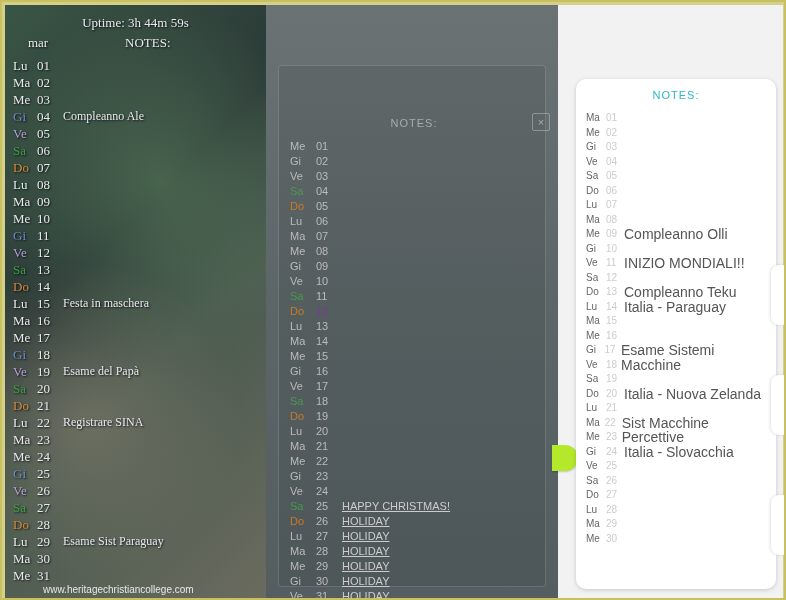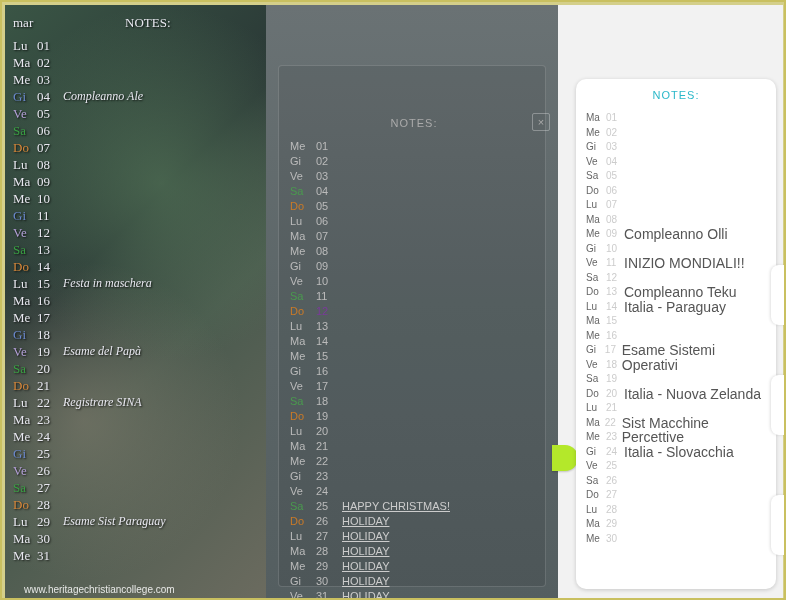--- a/index.html
+++ b/index.html
@@ -2,27 +2,27 @@
 <html><head>
 <meta charset="utf-8">
 <style>
 * { margin:0; padding:0; box-sizing:border-box; }
 body { width:786px; height:600px; background:#d4cf8a; position:relative; font-family:Arial,sans-serif; overflow:hidden; border:2px solid #c9c060; }
 .panel1 { position:absolute; left:3px; top:3px; width:261px; height:594px; background:linear-gradient(135deg,#3a5545 0%,#2a3836 40%,#4a5a4e 60%,#6b6b5f 100%); overflow:hidden; }
 .panel1::before { content:''; position:absolute; inset:0; background:radial-gradient(circle at 60% 30%, rgba(100,140,100,0.5) 0%, transparent 40%), radial-gradient(circle at 30% 70%, rgba(130,125,110,0.6) 0%, transparent 35%); }
 .panel1-content { position:relative; z-index:2; padding:10px 8px; font-family:'Comic Sans MS',cursive; color:#e8e8f0; font-size:13px; text-shadow:1px 1px 2px rgba(0,0,0,0.8); }
 .uptime { text-align:center; font-size:13px; margin-bottom:4px; }
 .hdr1 { display:flex; margin-bottom:6px; }
-.hdr1 .mon { width:50px; }
+.hdr1 .mon { width:50px;text-align:center; }
 .hdr1 .nt { margin-left:62px; }
 .row1 { display:flex; height:17px; line-height:17px; }
 .row1 .d { width:24px; }
 .row1 .n { width:26px; }
-.row1 .note { font-style:italic; font-size:12px; }
-.wm { position:absolute; bottom:4px; left:19px; font-size:10px; font-family:Arial; color:#fff; opacity:0.85; z-index:3; }
+.row1 .note { font-size:12px; }
+.wm { position:absolute; bottom:4px; left:38px; font-size:10px; font-family:Arial; color:#fff; opacity:0.85; z-index:3; }
 
 .panel2 { position:absolute; left:264px; top:3px; width:292px; height:594px; background:linear-gradient(180deg,#6a7274 0%,#5c6668 50%,#545e60 100%); }
 .panel2::after { content:''; position:absolute; left:12px; right:12px; top:60px; bottom:12px; border:1px solid rgba(255,255,255,0.15); border-radius:4px; background:rgba(0,0,0,0.08); }
 .p2-close { position:absolute; right:8px; top:108px; width:18px; height:18px; border:1px solid rgba(255,255,255,0.3); border-radius:2px; color:#aaa; font-size:11px; text-align:center; line-height:16px; z-index:3; }
 .panel2-content { position:relative; z-index:2; padding:112px 20px 10px 24px; font-family:Verdana,sans-serif; font-size:11px; color:#bbb; }
 .hdr2 { text-align:center; margin-bottom:10px; color:#aaa; font-size:11px; letter-spacing:1px; }
 .row2 { display:flex; height:15px; line-height:15px; }
 .row2 .d { width:26px; }
 .row2 .n { width:26px; }
 .row2 .note { color:#ccc;text-decoration:underline; }
@@ -41,20 +41,21 @@
 
 .c-sa1{color:#3aa043}.c-do1{color:#d8883a}.c-gi1{color:#6a88cc}.c-ve1{color:#b4a0d8}
 .c-sa2{color:#4a9a4e}.c-do2{color:#c97a28}.c-note-red{color:#e83030}.c-holiday{color:#d0d0d0}.c-12{color:#7a3a9a}
 .c-sa3{color:#5ab05e}.c-do3{color:#d88838}.c-teal{color:#2bb8c9}.c-lime{color:#6ac020}.c-pink{color:#e85a9a}.c-today-n{color:#c97a28}
 </style>
 </head>
 <body>
 
 <div class="panel1">
   <div class="panel1-content">
+    <div class="uptime">Uptime: 3h 44m 59s</div>
     <div class="hdr1">
       <span class="mon">mar</span>
       <span class="nt">NOTES:</span>
     </div>
     <div id="list1">
         <div class="row1">
           <span class="d ">Lu</span>
           <span class="n ">01</span>
           <span class="note "></span>
         </div>
@@ -458,21 +459,21 @@
           <span class="note "></span>
         </div>
         <div class="row3">
           <span class="d ">Me</span>
           <span class="n ">16</span>
           <span class="note "></span>
         </div>
         <div class="row3">
           <span class="d ">Gi</span>
           <span class="n ">17</span>
-          <span class="note ">Esame Sistemi Operativi</span>
+          <span class="note ">Esame Sistemi Macchine</span>
         </div>
         <div class="row3">
           <span class="d ">Ve</span>
           <span class="n ">18</span>
           <span class="note "></span>
         </div>
         <div class="row3">
           <span class="d c-sa3">Sa</span>
           <span class="n ">19</span>
           <span class="note "></span>

